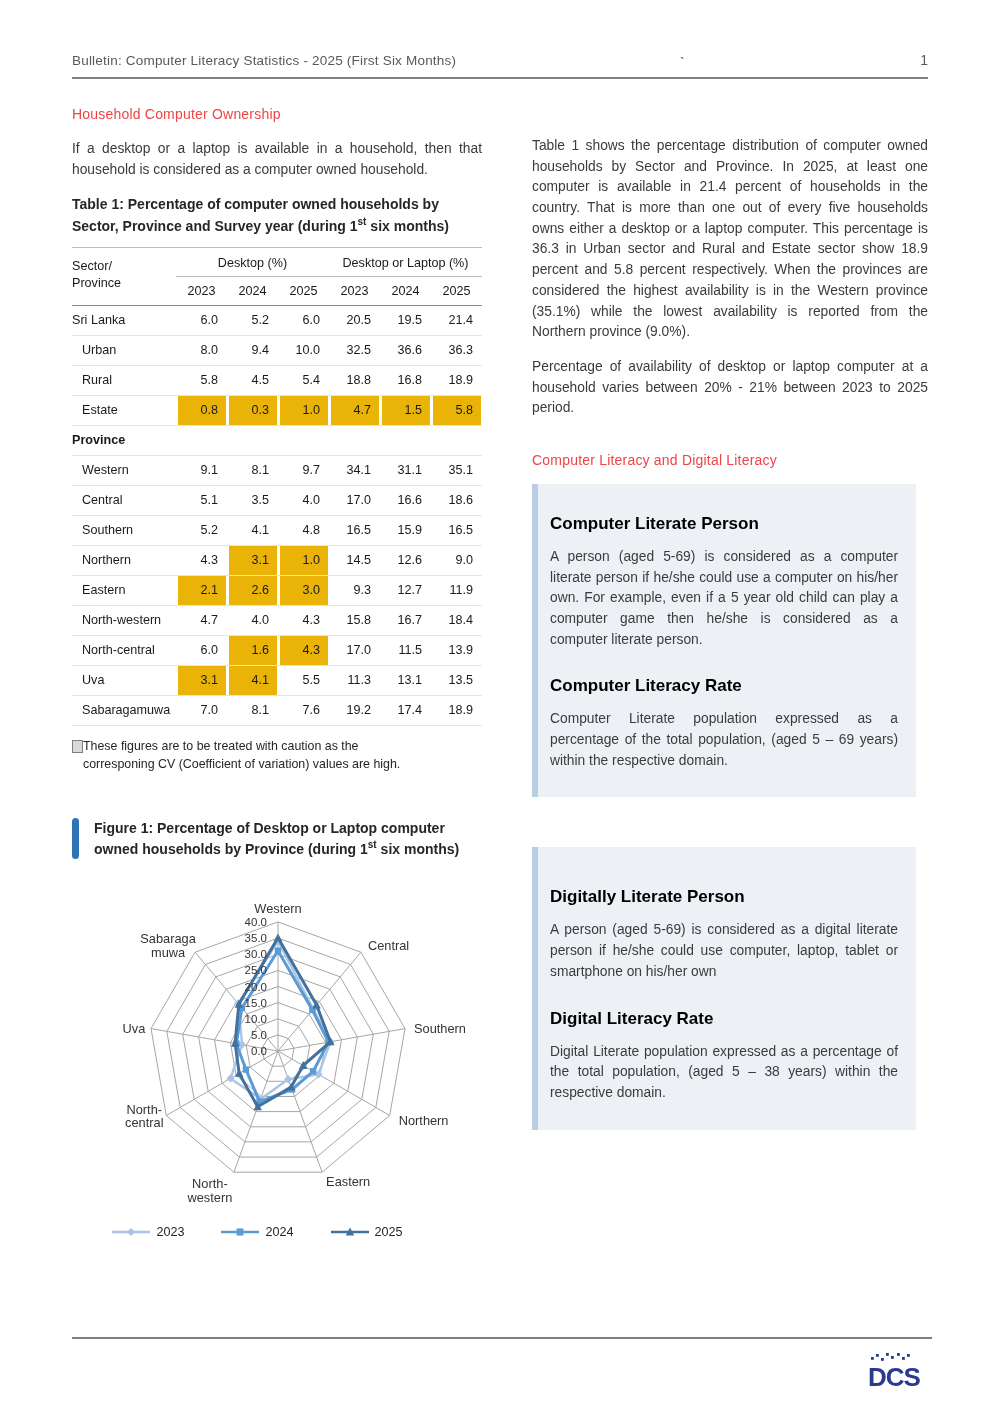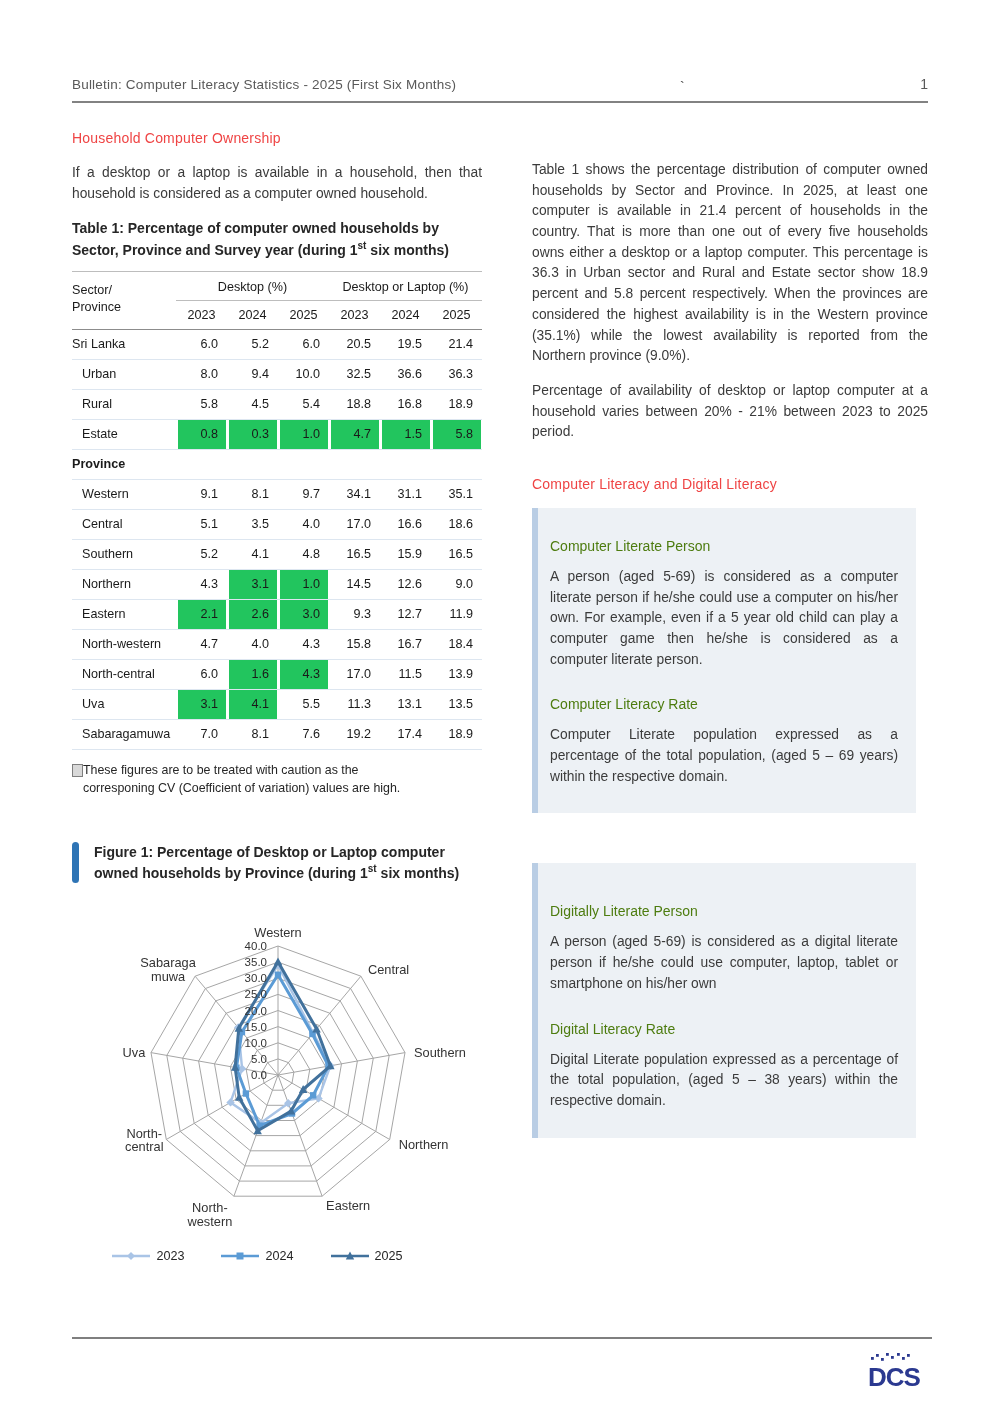--- a/index.html
+++ b/index.html
@@ -1,18 +1,18 @@
 <!DOCTYPE html>
 <html><head>
 <meta charset="utf-8">
 <style>
   * { box-sizing: border-box; }
   html, body { margin:0; padding:0; background:#fff; }
   body { width:1000px; height:1414px; overflow:hidden; font-family:"Liberation Sans", sans-serif; }
-  .page { position:relative; width:1000px; height:1074px; background:#fff; padding:76px 72px 0 72px; }
+  .page { position:relative; width:1000px; height:1074px; background:#fff; padding:52px 72px 0 72px; }
 
   
   .page-header { position:relative; display:flex; justify-content:space-between; align-items:flex-end;
     padding-bottom:9px; border-bottom:2px solid #828282; }
   .hdr-title { font-size:13.5px; color:#595959; letter-spacing:0.2px; }
   .hdr-mark { position:absolute; left:608px; bottom:6px; font-size:14px; color:#404040; }
   .hdr-page { font-size:14px; color:#595959; }
 
   
   .columns { display:flex; gap:50px; margin-top:16px; }
@@ -30,21 +30,21 @@
   table.t1 th, table.t1 td { font-size:12.6px; color:#1a1a1a; }
   th.th-sector { text-align:left; font-weight:400; vertical-align:middle; padding:4px 0 6px 0; line-height:1.35;
     border-bottom:1.5px solid #8c8c8c; }
   th.th-group { font-weight:400; text-align:center; padding:8px 0 6px 0; border-bottom:1px solid #bdbdbd; }
   th.th-year { font-weight:400; text-align:center; padding:7px 0; border-bottom:1.5px solid #8c8c8c; }
   table.t1 tbody td { border-bottom:1px solid #dde6f0; padding:7.5px 9px 7.5px 0; text-align:right; }
   table.t1 tbody td.lbl { text-align:left; padding-right:0; }
   table.t1 tbody td.lbl.indent { padding-left:10px; }
   table.t1 tr.bold td { font-weight:400; }
   table.t1 tr.section-row td { font-weight:700; text-align:left; padding-right:0; }
-  table.t1 td.shaded { background:#22c55e; box-shadow: inset 2px 0 0 #fff, inset -1px 0 0 #fff; margin-top: 12px; }
+  table.t1 td.shaded { background:#eab308; box-shadow: inset 2px 0 0 #fff, inset -1px 0 0 #fff; margin-top: 12px; }
 
   .footnote { display:flex; margin-top:11px; }
   .fn-square { flex:0 0 11px; width:11px; height:13px; margin-top:3px; background:#d9d9d9; border:1.5px solid #7f7f7f; }
   .fn-text { font-size:12.4px; color:#262626; line-height:1.5; }
   .fn-text span { display:block; }
 
   .figure-caption { display:flex; margin-top:44px; }
   .fig-bar { flex:0 0 7px; width:7px; background:#2e74b5; border-radius:3.5px; margin-right:15px; }
   .figure-caption-text { font-size:14px; font-weight:700; color:#262626; line-height:1.45; }
 
@@ -54,21 +54,21 @@
   .legend { display:flex; justify-content:center; gap:36px; margin-top:8px; padding-right:40px; }
   .legend-item { display:flex; align-items:center; gap:5px; }
   .legend-label { font-size:12.6px; color:#262626; }
 
   
   h2.section-title.right { margin:33px 0 16px 0; }
   .def-box { display:flex; background:#edf1f5; margin-right:12px; }
   .def-bar { flex:0 0 6px; background:#b9cde4; }
   .def-content { padding:30px 18px 16px 12px; }
   .def-box.second .def-content { padding-top:40px; }
-  .def-heading { margin:0 0 13px 0; font-size:14px; font-weight:400; color:#4d7c0f; }
+  .def-heading { margin:0 0 13px 0; font-size:17px; font-weight:700; color:#000000; }
   .def-box p.body-text { margin-bottom:26px; }
   .def-box p.body-text.last { margin-bottom:10px; }
   .box-gap { height:50px; }
 
   
   .footer { position:absolute; left:72px; right:68px; top:1337px; border-top:2px solid #7f7f7f; }
   .logo { position:absolute; right:2px; top:12px; width:66px; height:44px; }
 </style>
 </head>
 <body>

